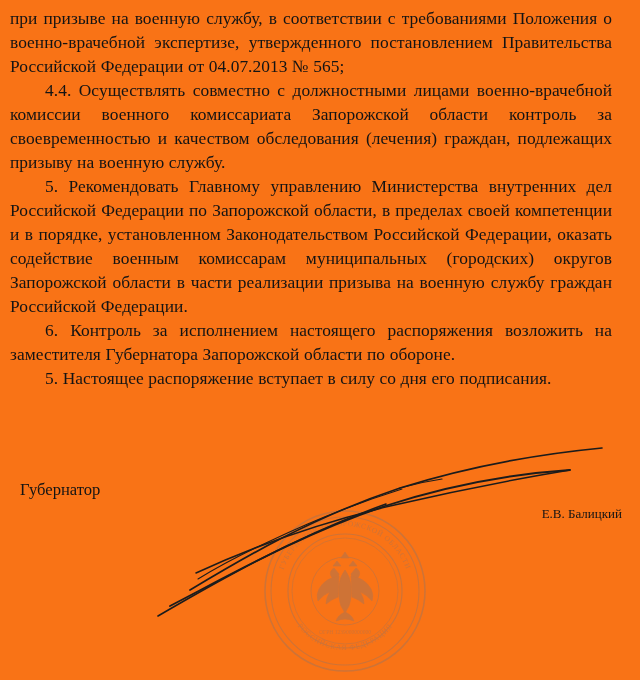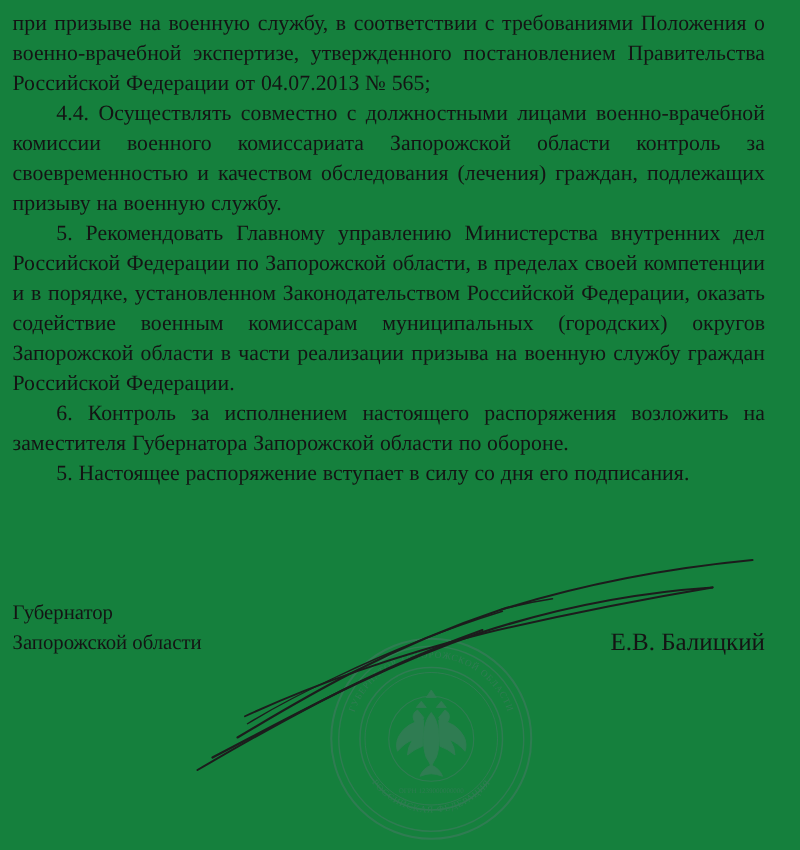--- a/index.html
+++ b/index.html
@@ -14,21 +14,21 @@
     font-family: "Liberation Serif", "DejaVu Serif", serif;
     color: #1a1a1a;
     overflow: hidden;
     position: relative;
   }
 
   #page {
     position: relative;
     width: 640px;
     height: 680px;
-    background: #15803d;
+    background: #f97316;
   }
 
   
   #body-text {
     position: absolute;
     left: 10px;
     top: 6px;
     width: 602px;
   }
 
@@ -51,42 +51,43 @@
     display: inline-block;
     width: 100%;
   }
   .para.nostretch::after {
     content: none;
   }
 
   
   #signature-block {
     position: absolute;
-    left: 10px;
+    left: 20px;
     top: 478px;
     width: 602px;
     height: 60px;
+    text-align: right;
   }
   .sig-role {
     position: absolute;
     left: 0;
     top: 0;
     font-size: 16.6px;
     line-height: 24px;
     white-space: nowrap;
     color: #141414;
   }
   .sig-role .l1 { display: block; }
   .sig-role .l2 { display: block; }
 
   #sig-name {
     position: absolute;
     right: 0;
     top: 24px;
-    font-size: 20px;
+    font-size: 13px;
     line-height: 24px;
     white-space: nowrap;
     color: #141414;
     margin-left: 12px;
   }
 
   
   #seal {
     position: absolute;
     left: 262px;
@@ -188,18 +189,17 @@
 
       <path d="M236,64 C 186,82 130,108 86,132 C 58,147 32,162 8,176" stroke-width="1.6"></path>
 
       <path d="M250,48 C 264,44 278,41 292,39" stroke-width="1.2"></path>
     </g>
   </svg>
 
   <div id="signature-block">
     <div class="sig-role">
       <span class="l1">Губернатор</span>
-      <span class="l2">Запорожской области</span>
     </div>
     <div id="sig-name">Е.В. Балицкий</div>
   </div>
 
 </div>
 
 </body></html>

